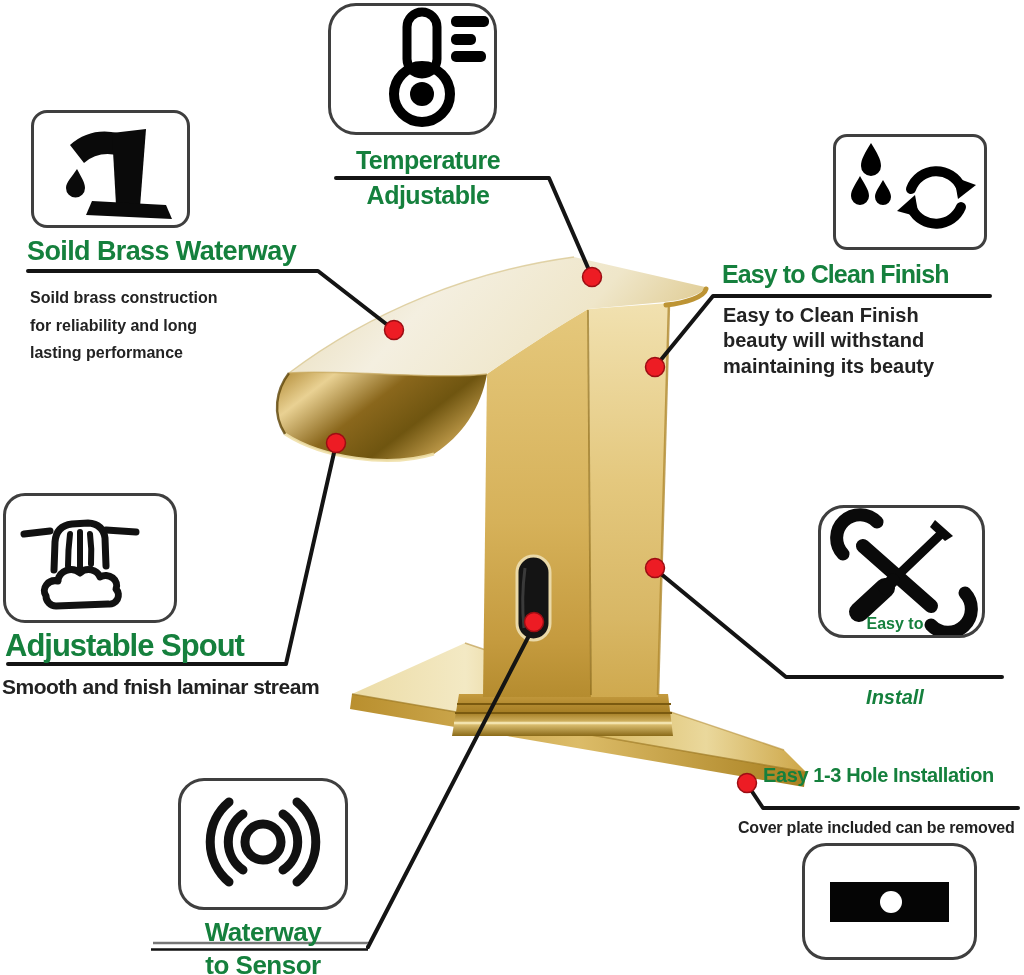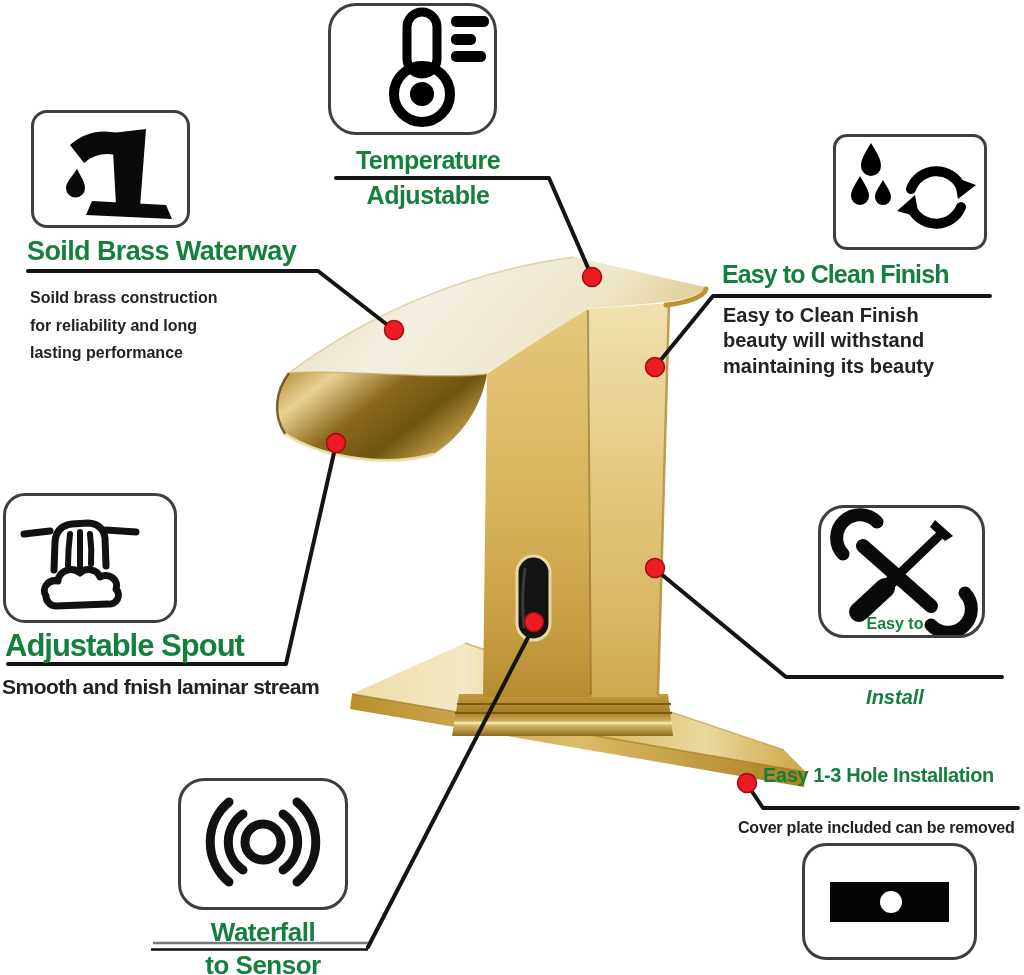--- a/index.html
+++ b/index.html
@@ -241,16 +241,16 @@
 
   <div class="h t-wf">Adjustable Spout</div>
   <div class="b t-wfbody">Smooth and fnish laminar stream</div>
 
   <div class="h ctr t-inst1">Easy to</div>
   <div class="h ctr t-inst2">Install</div>
 
   <div class="h t-holes">Easy 1-3 Hole Installation</div>
   <div class="b t-holesbody">Cover plate included can be removed</div>
 
-  <div class="h ctr t-sens1">Waterfall</div>
+  <div class="h ctr t-sens1">Waterway</div>
   <div class="h ctr t-sens2">to Sensor</div>
 
 </div>
 
 </body></html>

